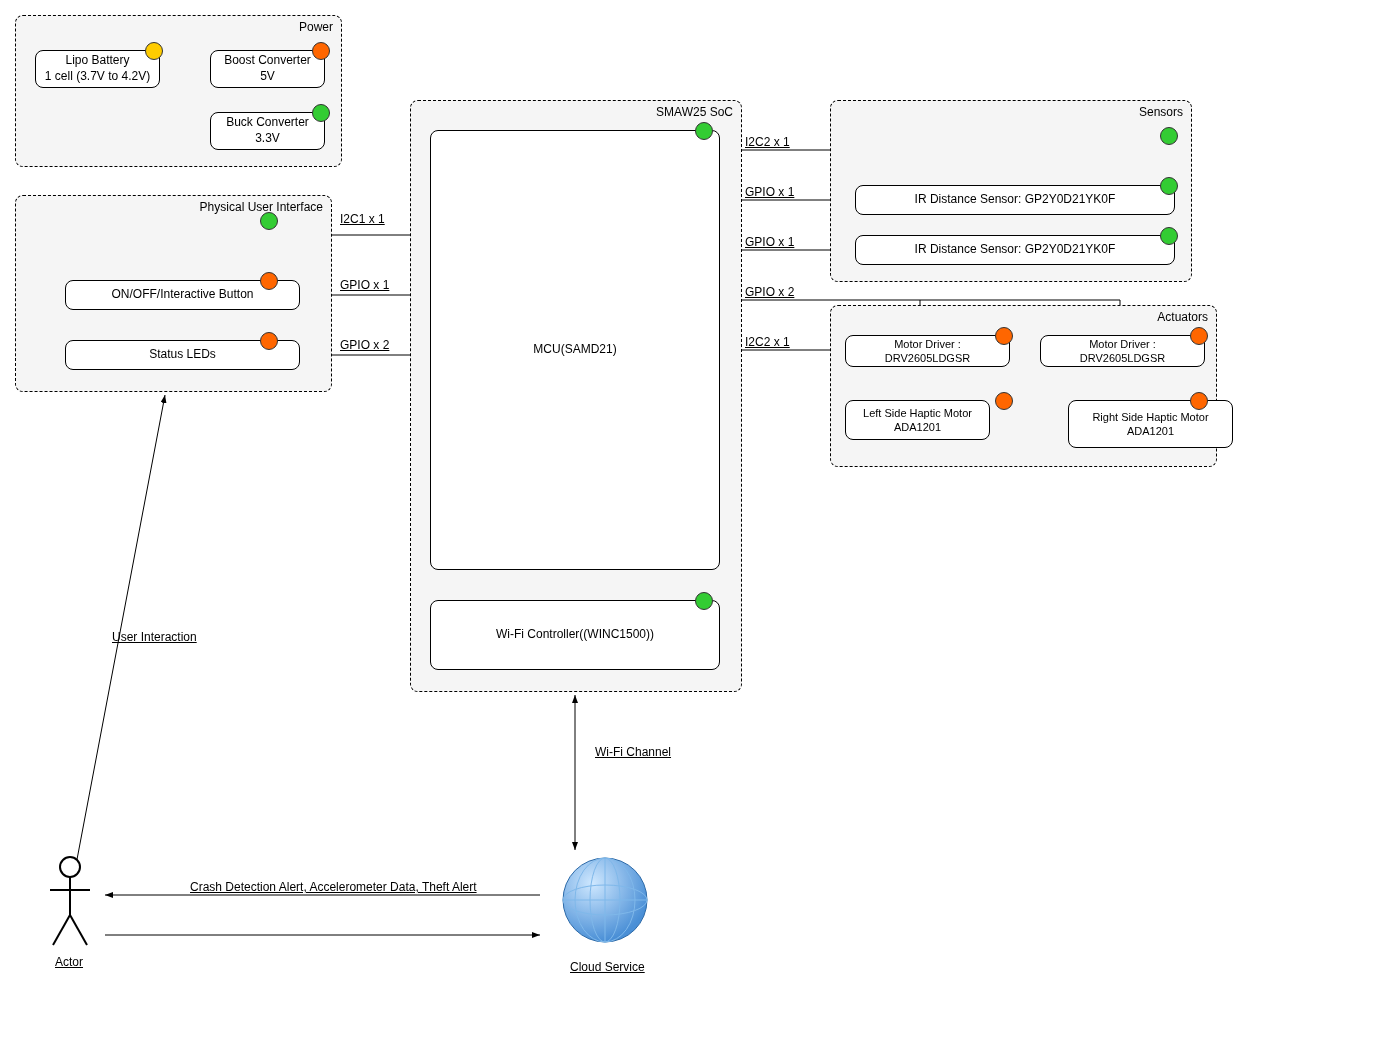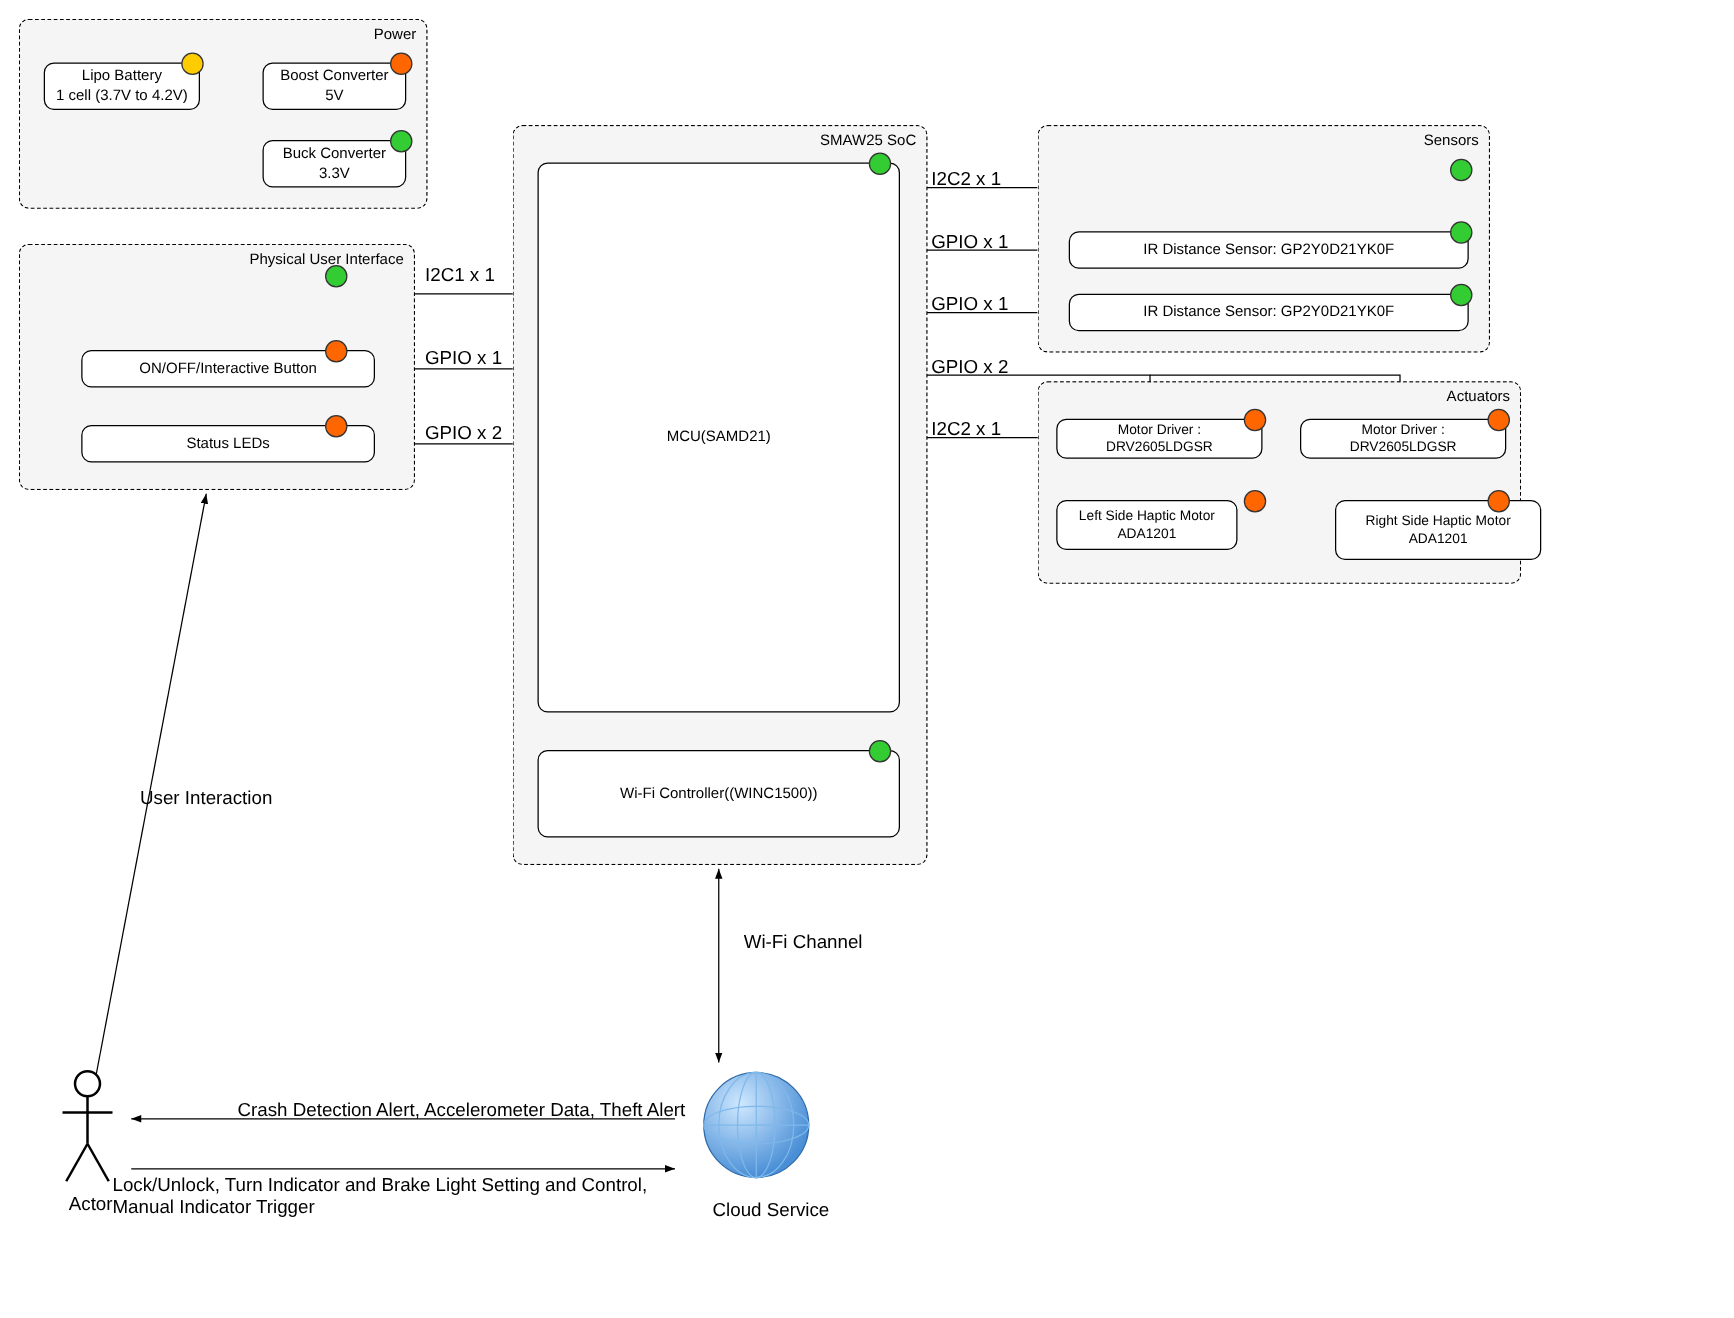--- a/index.html
+++ b/index.html
@@ -4,21 +4,21 @@
 <style>
   html,body{margin:0;padding:0;background:#fff;font-family:Arial,Helvetica,sans-serif;font-size:12px;color:#000;}
   .canvas{position:relative;width:1387px;height:1054px;}
   .group{position:absolute;border:1px dashed #000;border-radius:8px;background:#f5f5f5;}
   .group .title{position:absolute;top:4px;right:8px;font-size:12px;}
   .box{position:absolute;border:1px solid #000;border-radius:8px;background:#fff;text-align:center;display:flex;flex-direction:column;justify-content:center;align-items:center;padding:4px;box-sizing:border-box;line-height:1.3;}
   .dot{position:absolute;width:16px;height:16px;border-radius:50%;border:1px solid #333;}
   .dot.green{background:#33cc33;}
   .dot.orange{background:#ff6600;}
   .dot.yellow{background:#ffcc00;}
-  .label{position:absolute;font-size:15px;text-align:center;}
+  .label{position:absolute;font-size:12px;text-align:center;text-decoration:underline;}
   svg{position:absolute;top:0;left:0;overflow:visible;}
   .arrow{stroke:#000;stroke-width:1;fill:none;}
   .actor{position:absolute;}
 </style>
 </head>
 <body>
 
 <div class="canvas">
 
   <svg width="1387" height="1054">
@@ -145,21 +145,20 @@
   <div class="label" style="left:340px;top:278px">GPIO x 1</div>
   <div class="label" style="left:340px;top:338px">GPIO x 2</div>
   <div class="label" style="left:745px;top:135px">I2C2 x 1</div>
   <div class="label" style="left:745px;top:185px">GPIO x 1</div>
   <div class="label" style="left:745px;top:235px">GPIO x 1</div>
   <div class="label" style="left:745px;top:285px">GPIO x 2</div>
   <div class="label" style="left:745px;top:335px">I2C2 x 1</div>
   <div class="label" style="left:595px;top:745px">Wi-Fi Channel</div>
   <div class="label" style="left:112px;top:630px">User Interaction</div>
   <div class="label" style="left:190px;top:880px;text-align:left;width:400px">Crash Detection Alert, Accelerometer Data, Theft Alert</div>
-  <div class="label" style="left:90px;top:940px;text-align:left;width:470px">Lock/Unlock, Turn Indicator and Brake Light Setting and Control, Manual Indicator Trigger</div>
 
   <div class="actor" style="left:45px;top:855px">
     <svg width="60" height="100">
       <circle cx="25" cy="12" r="10" fill="#fff" stroke="#000" stroke-width="2"></circle>
       <line x1="25" y1="22" x2="25" y2="60" stroke="#000" stroke-width="2"></line>
       <line x1="5" y1="35" x2="45" y2="35" stroke="#000" stroke-width="2"></line>
       <line x1="25" y1="60" x2="8" y2="90" stroke="#000" stroke-width="2"></line>
       <line x1="25" y1="60" x2="42" y2="90" stroke="#000" stroke-width="2"></line>
     </svg>
   </div>

